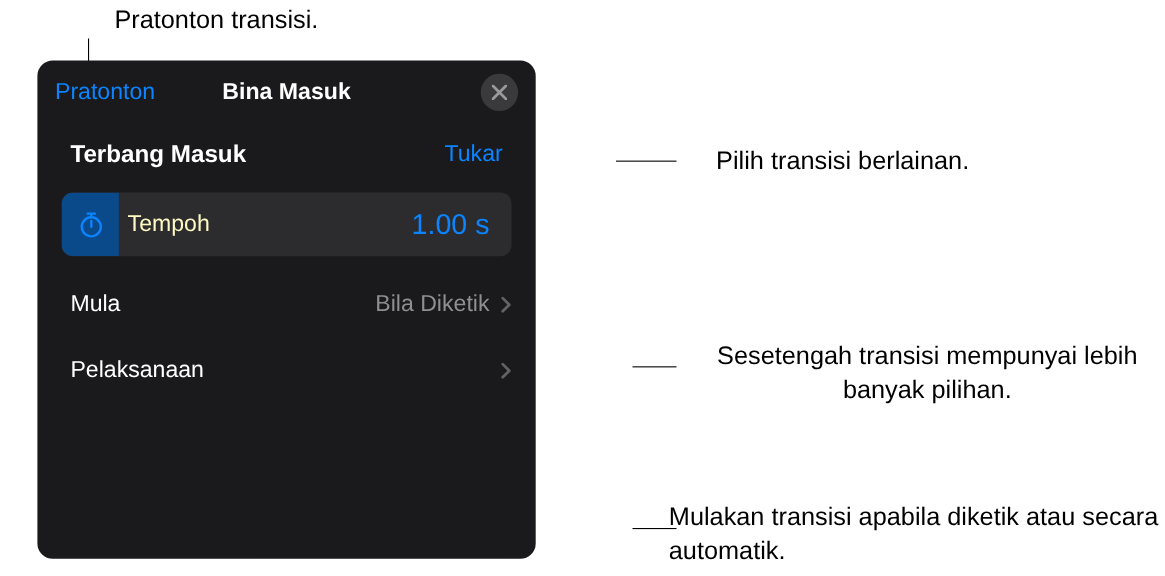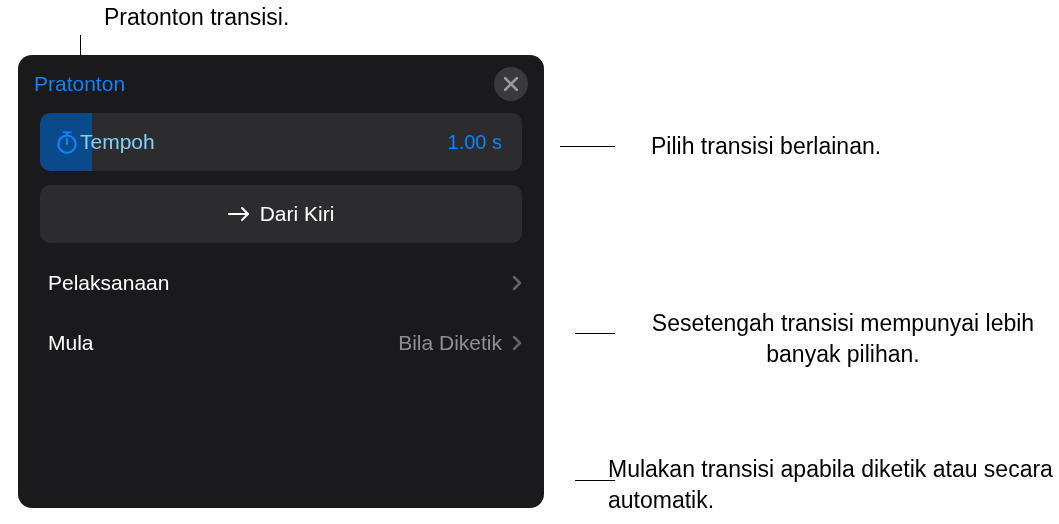--- a/index.html
+++ b/index.html
@@ -9,23 +9,23 @@
     }
     body {
       font-family: -apple-system, BlinkMacSystemFont, "Segoe UI", Helvetica, Arial, sans-serif;
       background: #ffffff;
       width: 1059px;
       height: 524px;
       position: relative;
     }
     .panel {
       position: absolute;
-      left: 18px;
+      left: 34px;
       top: 55px;
-      width: 526px;
+      width: 453px;
       height: 453px;
       background: #1a1a1c;
       border-radius: 14px;
       overflow: hidden;
     }
     .panel-header {
       display: flex;
       align-items: center;
       justify-content: space-between;
       padding: 14px 16px 10px 16px;
@@ -93,28 +93,29 @@
       border-radius: 10px 0 0 10px;
     }
     .stopwatch-icon {
       position: relative;
       z-index: 1;
       margin-left: 14px;
       width: 26px;
       height: 26px;
     }
     .duration-label {
-      color: #7dd3fc;
-      font-size: 21px;
+      color: #fef9c3;
+      font-size: 21px;
+      margin-left: 20px;
       position: relative;
       z-index: 1;
     }
     .duration-value {
       color: #0a84ff;
-      font-size: 20px;
+      font-size: 26px;
       margin-left: auto;
       margin-right: 20px;
       position: relative;
       z-index: 1;
     }
     .direction-row {
       margin: 0 22px 10px 22px;
       height: 58px;
       background: #2c2c2e;
       border-radius: 10px;
@@ -173,56 +174,54 @@
 
 <div class="callout-line vertical" style="left: 80px; top: 35px; height: 40px;"></div>
 <div class="callout-line horizontal" style="left: 560px; top: 146px; width: 55px;"></div>
 <div class="callout-line horizontal" style="left: 575px; top: 333px; width: 40px;"></div>
 <div class="callout-line horizontal" style="left: 575px; top: 480px; width: 40px;"></div>
 
 <div class="panel">
 
   <div class="panel-header">
     <span class="preview-link">Pratonton</span>
+    <span class="panel-title">Bina Masuk</span>
     <div class="close-btn">
       <svg viewBox="0 0 14 14">
         <path d="M1 1 L13 13 M13 1 L1 13" stroke="#9a9a9e" stroke-width="2.5" stroke-linecap="round" fill="none"></path>
       </svg>
     </div>
   </div>
 
+  <div class="section-header">
+    <span class="section-title">Terbang Masuk</span>
+    <span class="change-link">Tukar</span>
+  </div>
 
   <div class="duration-row">
     <div class="duration-fill"></div>
     <svg class="stopwatch-icon" viewBox="0 0 24 24">
       <circle cx="12" cy="14" r="8" stroke="#0a84ff" stroke-width="2" fill="none"></circle>
       <line x1="12" y1="14" x2="12" y2="9" stroke="#0a84ff" stroke-width="2" stroke-linecap="round"></line>
       <line x1="9" y1="3" x2="15" y2="3" stroke="#0a84ff" stroke-width="2" stroke-linecap="round"></line>
       <line x1="12" y1="3" x2="12" y2="6" stroke="#0a84ff" stroke-width="2"></line>
     </svg>
     <span class="duration-label">Tempoh</span>
     <span class="duration-value">1.00 s</span>
   </div>
 
-  <div class="direction-row">
-    <svg width="22" height="16" viewBox="0 0 22 16">
-      <line x1="1" y1="8" x2="20" y2="8" stroke="#ffffff" stroke-width="2" stroke-linecap="round"></line>
-      <polyline points="14,2 20,8 14,14" stroke="#ffffff" stroke-width="2" fill="none" stroke-linecap="round" stroke-linejoin="round"></polyline>
-    </svg>
-    <span class="direction-label">Dari Kiri</span>
-  </div>
-
-  <div class="list-row">
-    <span class="list-label">Pelaksanaan</span>
-    <svg class="chevron" width="10" height="16" viewBox="0 0 10 16">
-      <polyline points="2,2 8,8 2,14" stroke="#636366" stroke-width="2.5" fill="none" stroke-linecap="round" stroke-linejoin="round"></polyline>
-    </svg>
-  </div>
 
   <div class="list-row">
     <span class="list-label">Mula</span>
     <span class="list-value">Bila Diketik</span>
     <svg class="chevron" width="10" height="16" viewBox="0 0 10 16">
       <polyline points="2,2 8,8 2,14" stroke="#636366" stroke-width="2.5" fill="none" stroke-linecap="round" stroke-linejoin="round"></polyline>
     </svg>
   </div>
 
+  <div class="list-row">
+    <span class="list-label">Pelaksanaan</span>
+    <svg class="chevron" width="10" height="16" viewBox="0 0 10 16">
+      <polyline points="2,2 8,8 2,14" stroke="#636366" stroke-width="2.5" fill="none" stroke-linecap="round" stroke-linejoin="round"></polyline>
+    </svg>
+  </div>
+
 </div>
 
 </body></html>

